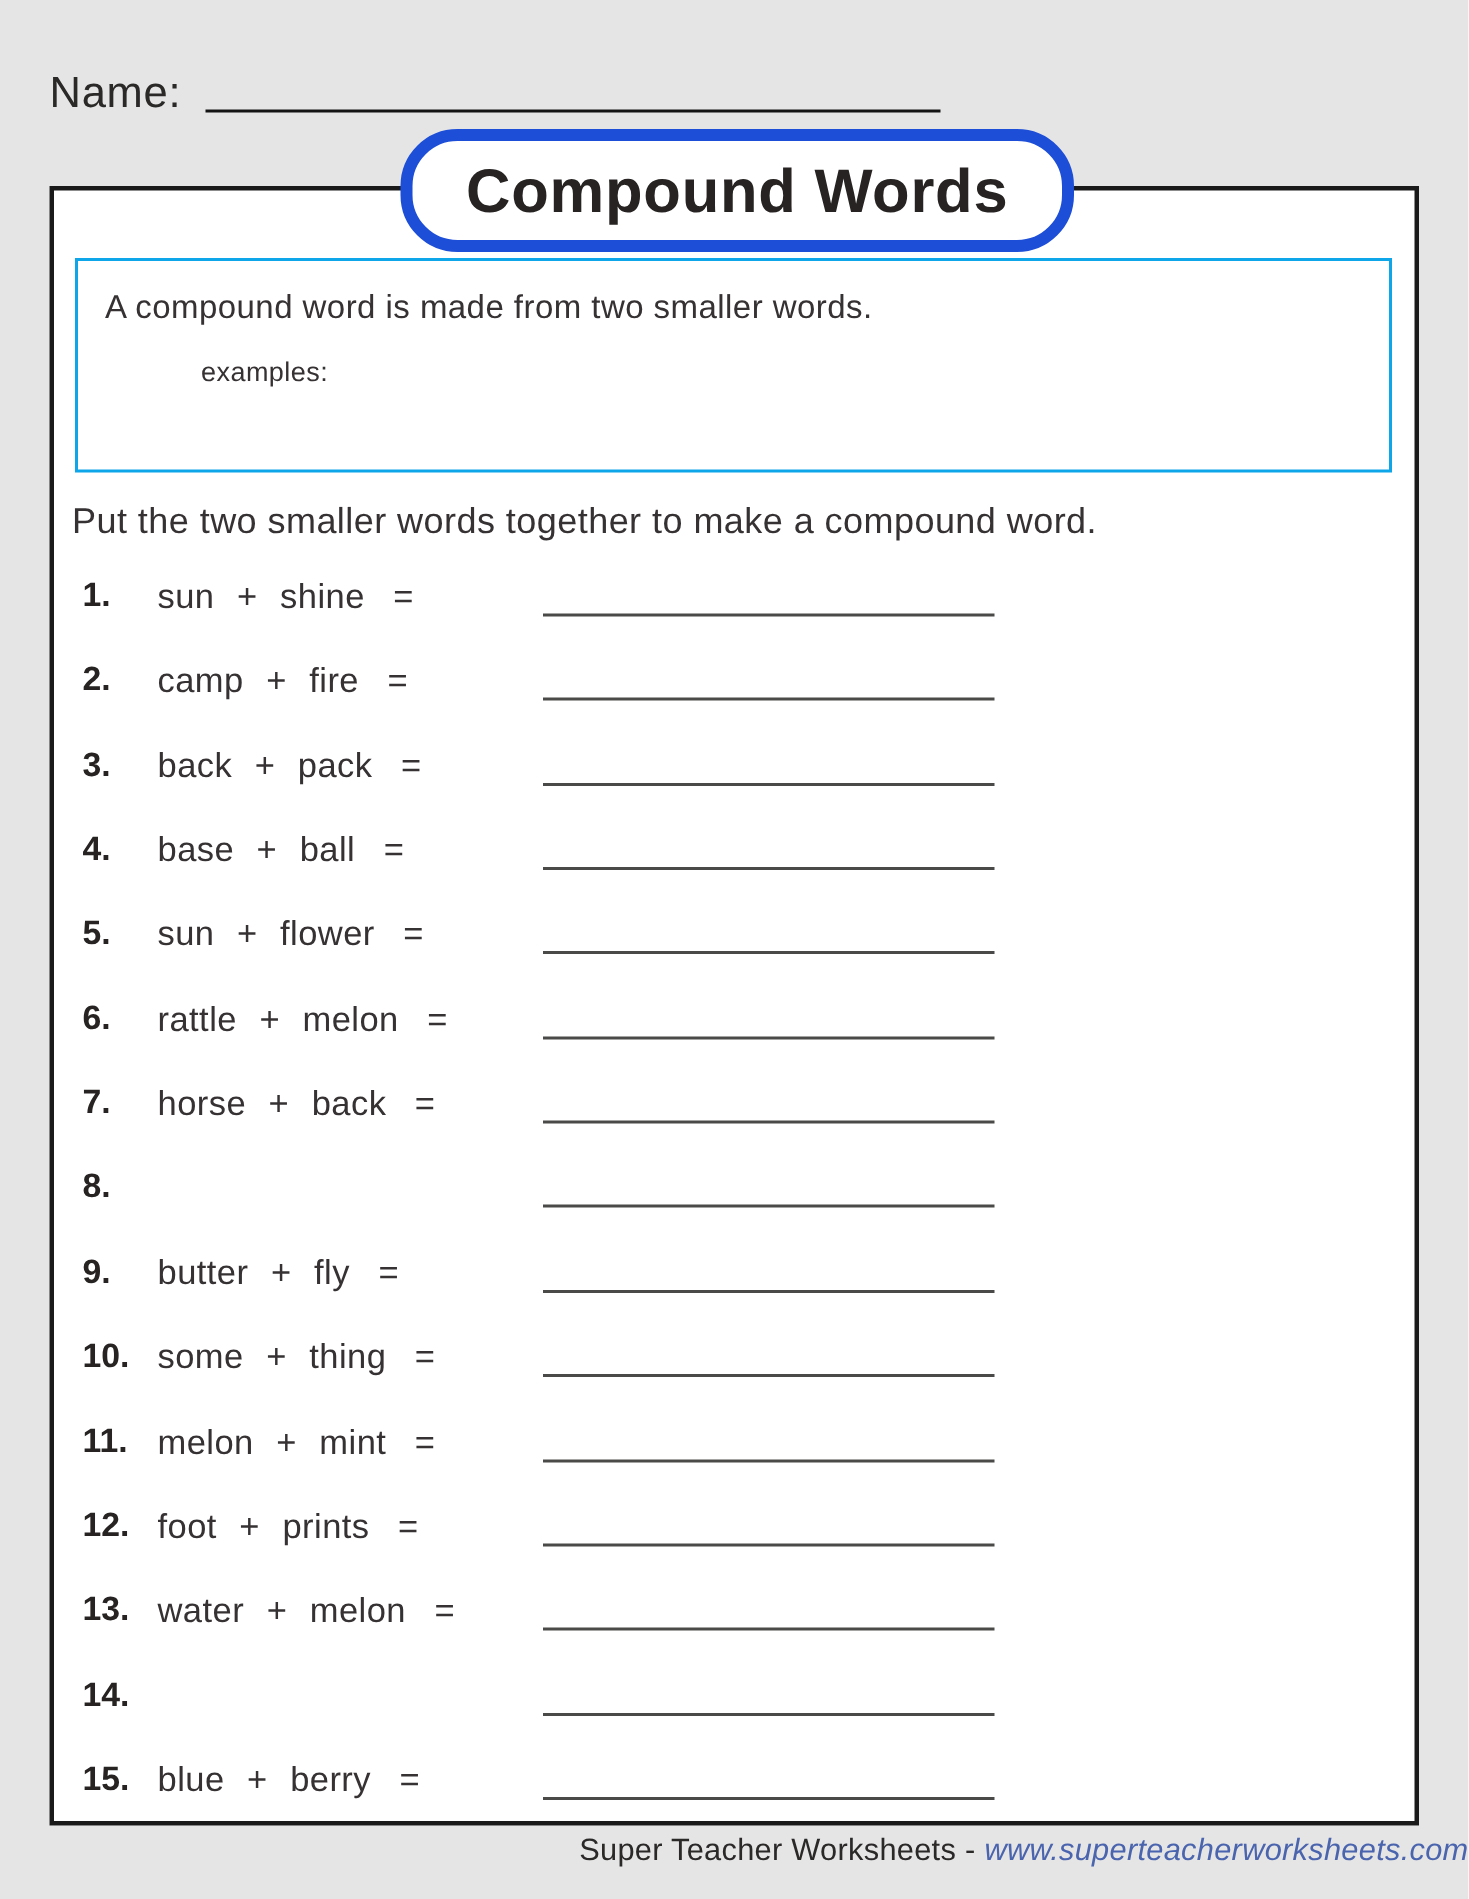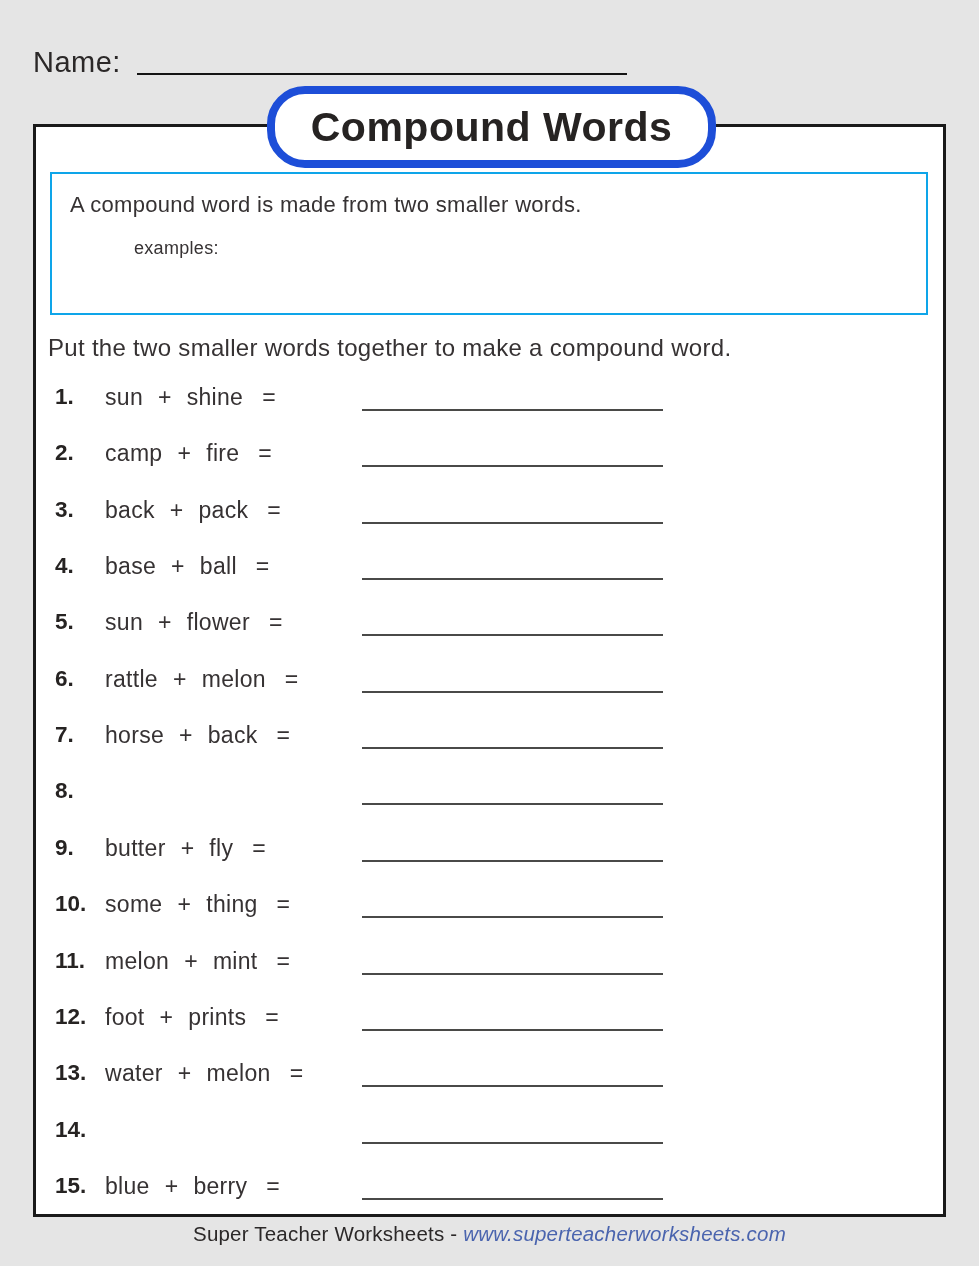--- a/index.html
+++ b/index.html
@@ -75,21 +75,21 @@
   }
   .row .plus{margin:0 15px;}
   .row .equals{margin-left:19px;}
   .row .blank{
     position:absolute;left:362px;top:0;width:301px;height:25px;
     border-bottom:2px solid #4a4a48;
   }
   
   .footer{
     position:absolute;left:0;top:1222px;width:979px;
-    text-align:center;font-size:20.5px;z-index:2;letter-spacing:0.2px;
+    text-align:right;font-size:20.5px;z-index:2;letter-spacing:0.2px;
   }
   .footer .site{color:#2b2828;}
   .footer .url{color:#4a64ae;font-style:italic;}
 </style>
 </head>
 <body>
 
 <div class="page">
 
   <div class="name-label">Name:</div>

